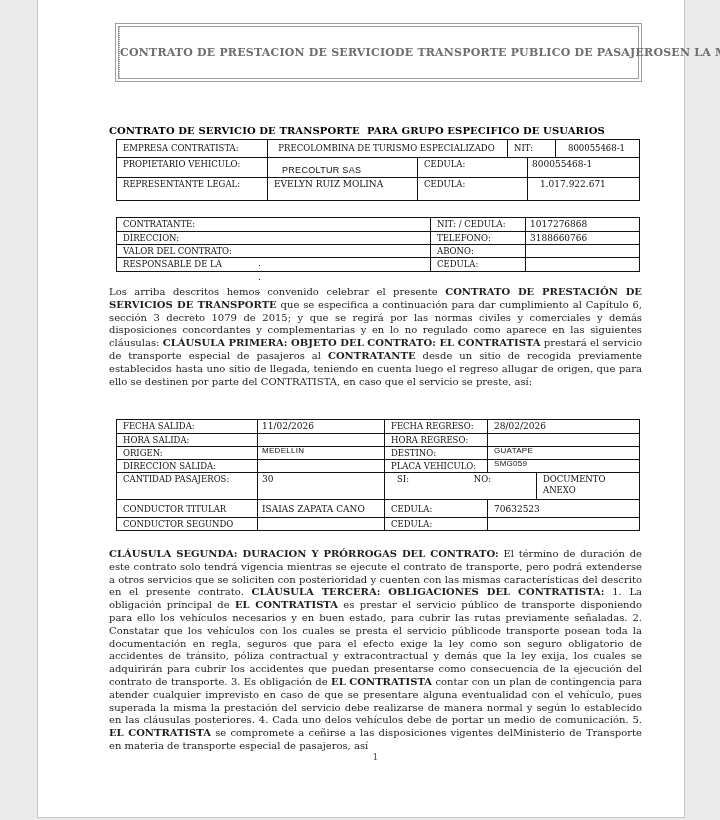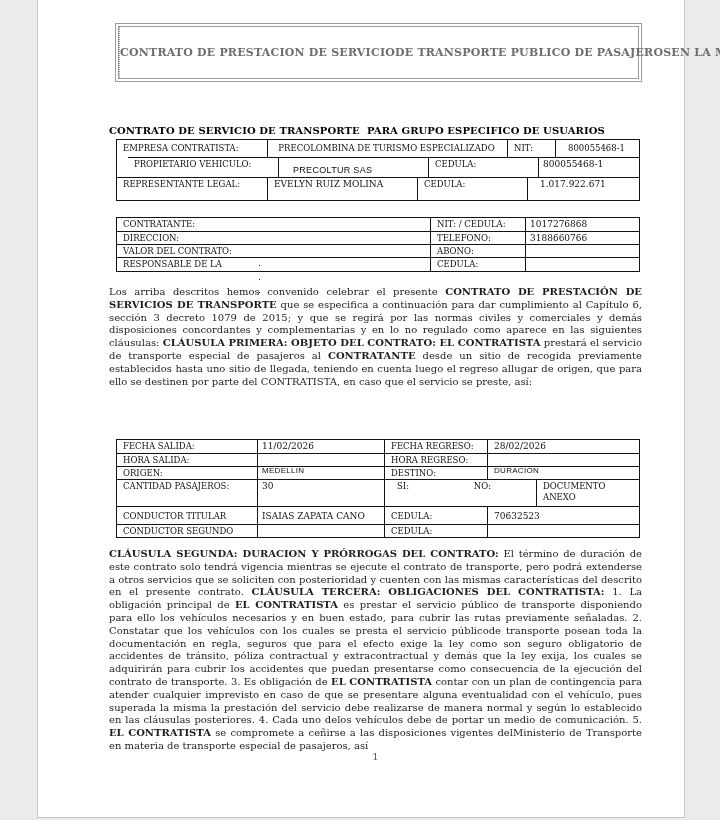--- a/index.html
+++ b/index.html
@@ -106,21 +106,21 @@
   .clipv > span {
     display: block;
     font-family: "Liberation Sans", sans-serif;
     font-size: 8px; line-height: 11px;
     margin-top: -3px; letter-spacing: 0.3px;
   }
   .clip-mid { margin-top: 8px; height: 10px; }
   .clip-mid > span { font-size: 9px; margin-top: -2px; }
   
   .t-company .r1 { height: 17px; } .t-company .r1 .td { padding-top: 3px; }
-  .t-company .r2 { height: 20px; margin-left: 11px; }
+  .t-company .r2 { height: 20px; }
   .t-company .r3 { height: 23px; }
   .t-company .r1 .c1 { width: 150px; } .t-company .r1 .c2 { width: 240px; }
   .t-company .r1 .c3 { width: 48px; }
   .t-company .r2 .c1, .t-company .r3 .c1 { width: 150px; }
   .t-company .r2 .c2, .t-company .r3 .c2 { width: 150px; }
   .t-company .r2 .c3, .t-company .r3 .c3 { width: 110px; }
   
   .t-client .tr { height: 13px; }
   .t-client .tr:last-child { height: 14px; }
   .t-client .c1 { width: 142px; }
@@ -234,21 +234,21 @@
     <div class="tr">
       <div class="td c1">RESPONSABLE DE LA VENTA:</div>
       <div class="td c2"></div>
       <div class="td c3">CEDULA:</div>
       <div class="td last"></div>
     </div>
   </div>
 
   <div class="para p-intro"><span>Los arriba descritos hemos convenido celebrar el presente </span><span class="b">CONTRATO DE PRESTACIÓN DE SERVICIOS DE TRANSPORTE</span><span> que se especifica a continuación para dar cumplimiento al Capítulo 6, sección 3 decreto 1079 de 2015; y que se regirá por las normas civiles y comerciales y demás disposiciones concordantes y complementarias y en lo no regulado como aparece en las siguientes cláusulas: </span><span class="b">CLÁUSULA PRIMERA: OBJETO DEL CONTRATO: EL CONTRATISTA</span><span> prestará el servicio de transporte especial de pasajeros al </span><span class="b">CONTRATANTE</span><span> desde un sitio de recogida previamente establecidos hasta uno sitio de llegada, teniendo en cuenta luego el regreso allugar de origen, que para ello se destinen por parte del CONTRATISTA, en caso que el servicio se preste, así:</span></div>
 
-  <div class="tbl t-trip" style="top:440px;">
+  <div class="tbl t-trip" style="top:420px;">
     <div class="tr r1">
       <div class="td c1">FECHA SALIDA:</div>
       <div class="td c2 val9 pl4">11/02/2026</div>
       <div class="td c3">FECHA REGRESO:</div>
       <div class="td last val9">28/02/2026</div>
     </div>
     <div class="tr r2">
       <div class="td c1">HORA SALIDA:</div>
       <div class="td c2"></div>
       <div class="td c3">HORA REGRESO:</div>
@@ -257,21 +257,31 @@
     <div class="tr r3">
       <div class="td c1">ORIGEN:</div>
       <div class="td c2 pl4">
         <div class="clipv">
             <span>MEDELLIN</span>
           </div>
       </div>
       <div class="td c3">DESTINO:</div>
       <div class="td last">
         <div class="clipv">
-            <span>DURACION</span>
+            <span>GUATAPE</span>
+          </div>
+      </div>
+    </div>
+    <div class="tr r4">
+      <div class="td c1">DIRECCION SALIDA:</div>
+      <div class="td c2"></div>
+      <div class="td c3">PLACA VEHICULO:</div>
+      <div class="td last">
+        <div class="clipv">
+            <span>SMG059</span>
           </div>
       </div>
     </div>
     <div class="tr r5">
       <div class="td c1">CANTIDAD PASAJEROS:</div>
       <div class="td c2 val9 pl4">30</div>
       <div class="td last sino">
         <span class="si">SI:</span>
         <span class="no">NO:</span>
       </div>

